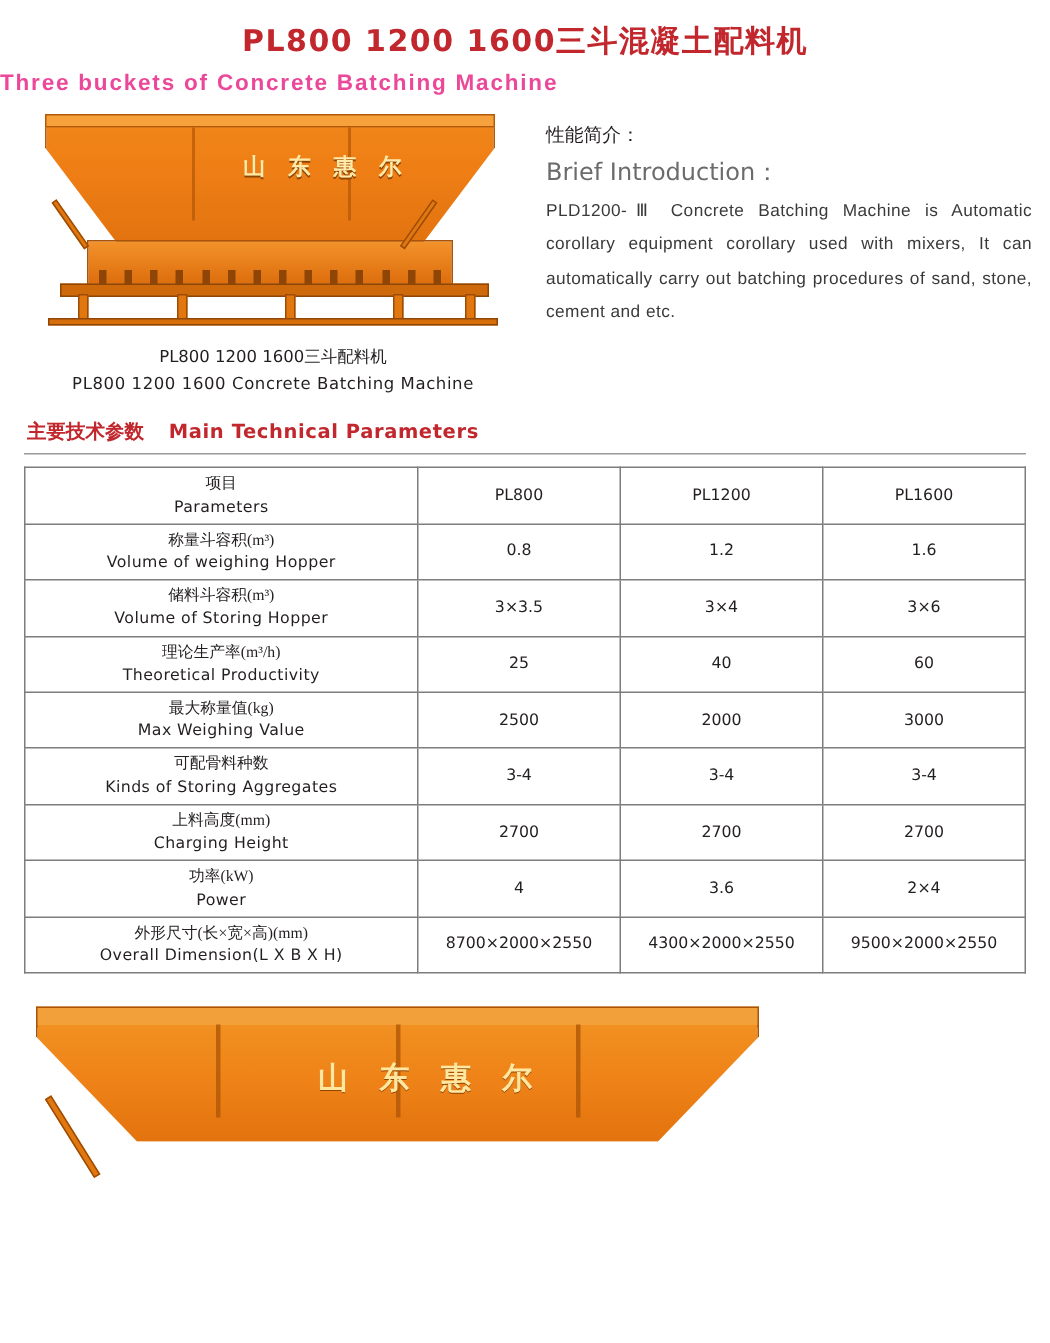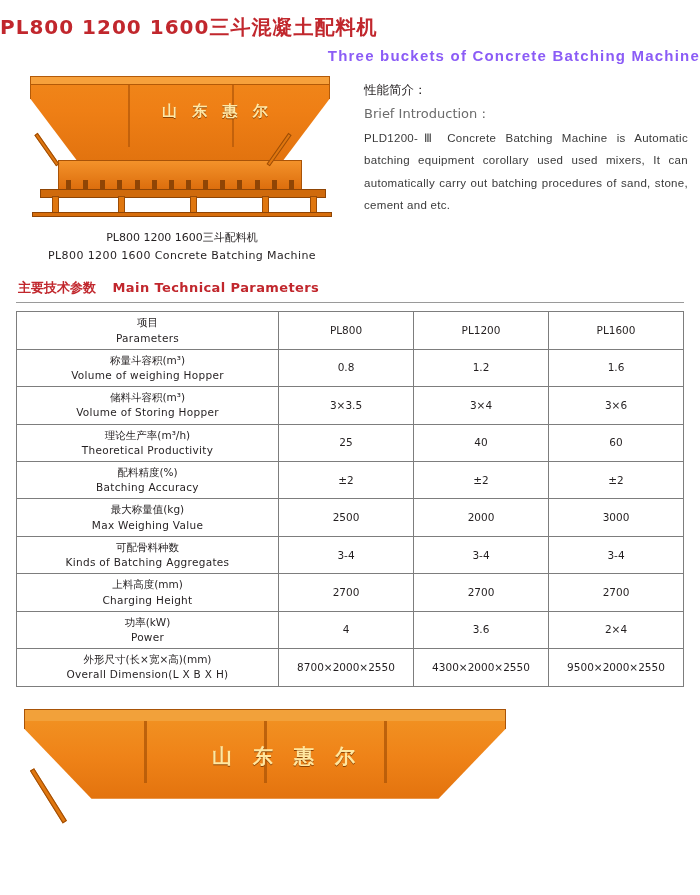--- a/index.html
+++ b/index.html
@@ -12,31 +12,31 @@
   }
   .page {
     position: relative;
     width: 700px;
     height: 895px;
     overflow: hidden;
   }
 
   
   .title-cn {
-    text-align: left;
+    text-align: center;
     color: #c1272d;
     font-size: 20px;
     font-weight: bold;
     letter-spacing: 1px;
     margin: 14px 0 0 0;
     font-family: "DejaVu Sans", "Liberation Sans", sans-serif;
   }
   .title-en {
-    text-align: right;
-    color: #8b5cf6;
+    text-align: left;
+    color: #ec4899;
     font-size: 15px;
     font-weight: bold;
     letter-spacing: 1.2px;
     margin: 6px 0 0 0;
   }
 
   
   .top-wrap {
     display: flex;
     margin-top: 12px;
@@ -156,21 +156,21 @@
   }
   .intro-cn {
     font-size: 12.5px;
     line-height: 1.95;
     text-align: justify;
     text-indent: 2em;
     margin: 0 0 10px 0;
     font-family: "DejaVu Sans", "Liberation Sans", sans-serif;
   }
   .intro-en-head {
-    font-size: 13px;
+    font-size: 16px;
     margin: 0 0 4px 0;
     color: #6b6b6b;
     font-family: "DejaVu Sans", "Liberation Sans", sans-serif;
   }
   .intro-en {
     font-size: 11.5px;
     line-height: 1.95;
     text-align: justify;
     margin: 0;
     color: #3a3a3a;
@@ -202,21 +202,21 @@
   table.spec th, table.spec td {
     border: 1px solid #7d7d7d;
     text-align: center;
     vertical-align: middle;
     font-size: 10.5px;
     padding: 3px 2px;
     line-height: 1.45;
     font-weight: normal;
     font-family: "DejaVu Sans", "Liberation Sans", sans-serif;
   }
-  table.spec th .cn, table.spec td.rowhead .cn { display: block; }
+  table.spec th .cn, table.spec td.rowhead .cn { display: block; font-family: Liberation Serif, serif; }
   table.spec th .en, table.spec td.rowhead .en {
     display: block;
     letter-spacing: .3px;
   }
   col.c0 { width: 262px; }
   col.cv { width: 135px; }
 
   
   .machine2-wrap {
     position: relative;
@@ -317,21 +317,21 @@
 
       <div class="cap">
         <div>PL800 1200 1600三斗配料机</div>
         <div class="en">PL800    1200  1600  Concrete  Batching  Machine</div>
       </div>
     </div>
 
     <div class="top-right">
       <p class="intro-head">性能简介：</p>
       <p class="intro-en-head">Brief  Introduction：</p>
-      <p class="intro-en">PLD1200-Ⅲ Concrete Batching Machine is Automatic batching equipment corollary used used mixers, It can automatically carry out batching procedures of sand, stone, cement and etc.</p>
+      <p class="intro-en">PLD1200-Ⅲ Concrete Batching Machine is Automatic corollary equipment corollary used with mixers, It can automatically carry out batching procedures of sand, stone, cement and etc.</p>
     </div>
   </div>
 
   <div class="params-head">
     <span>主要技术参数</span>
     <span class="en">Main  Technical  Parameters</span>
   </div>
   <div class="params-rule"></div>
 
   <table class="spec">
@@ -375,40 +375,31 @@
           <td class="rowhead">
             <span class="cn">理论生产率(m³/h)</span>
             <span class="en">Theoretical  Productivity</span>
           </td>
           <td>25</td>
           <td>40</td>
           <td>60</td>
         </tr>
         <tr>
           <td class="rowhead">
-            <span class="cn">配料精度(%)</span>
-            <span class="en">Batching  Accuracy</span>
-          </td>
-          <td>±2</td>
-          <td>±2</td>
-          <td>±2</td>
-        </tr>
-        <tr>
-          <td class="rowhead">
             <span class="cn">最大称量值(kg)</span>
             <span class="en">Max Weighing Value</span>
           </td>
           <td>2500</td>
           <td>2000</td>
           <td>3000</td>
         </tr>
         <tr>
           <td class="rowhead">
             <span class="cn">可配骨料种数</span>
-            <span class="en">Kinds of  Batching  Aggregates</span>
+            <span class="en">Kinds of  Storing  Aggregates</span>
           </td>
           <td>3-4</td>
           <td>3-4</td>
           <td>3-4</td>
         </tr>
         <tr>
           <td class="rowhead">
             <span class="cn">上料高度(mm)</span>
             <span class="en">Charging  Height</span>
           </td>

